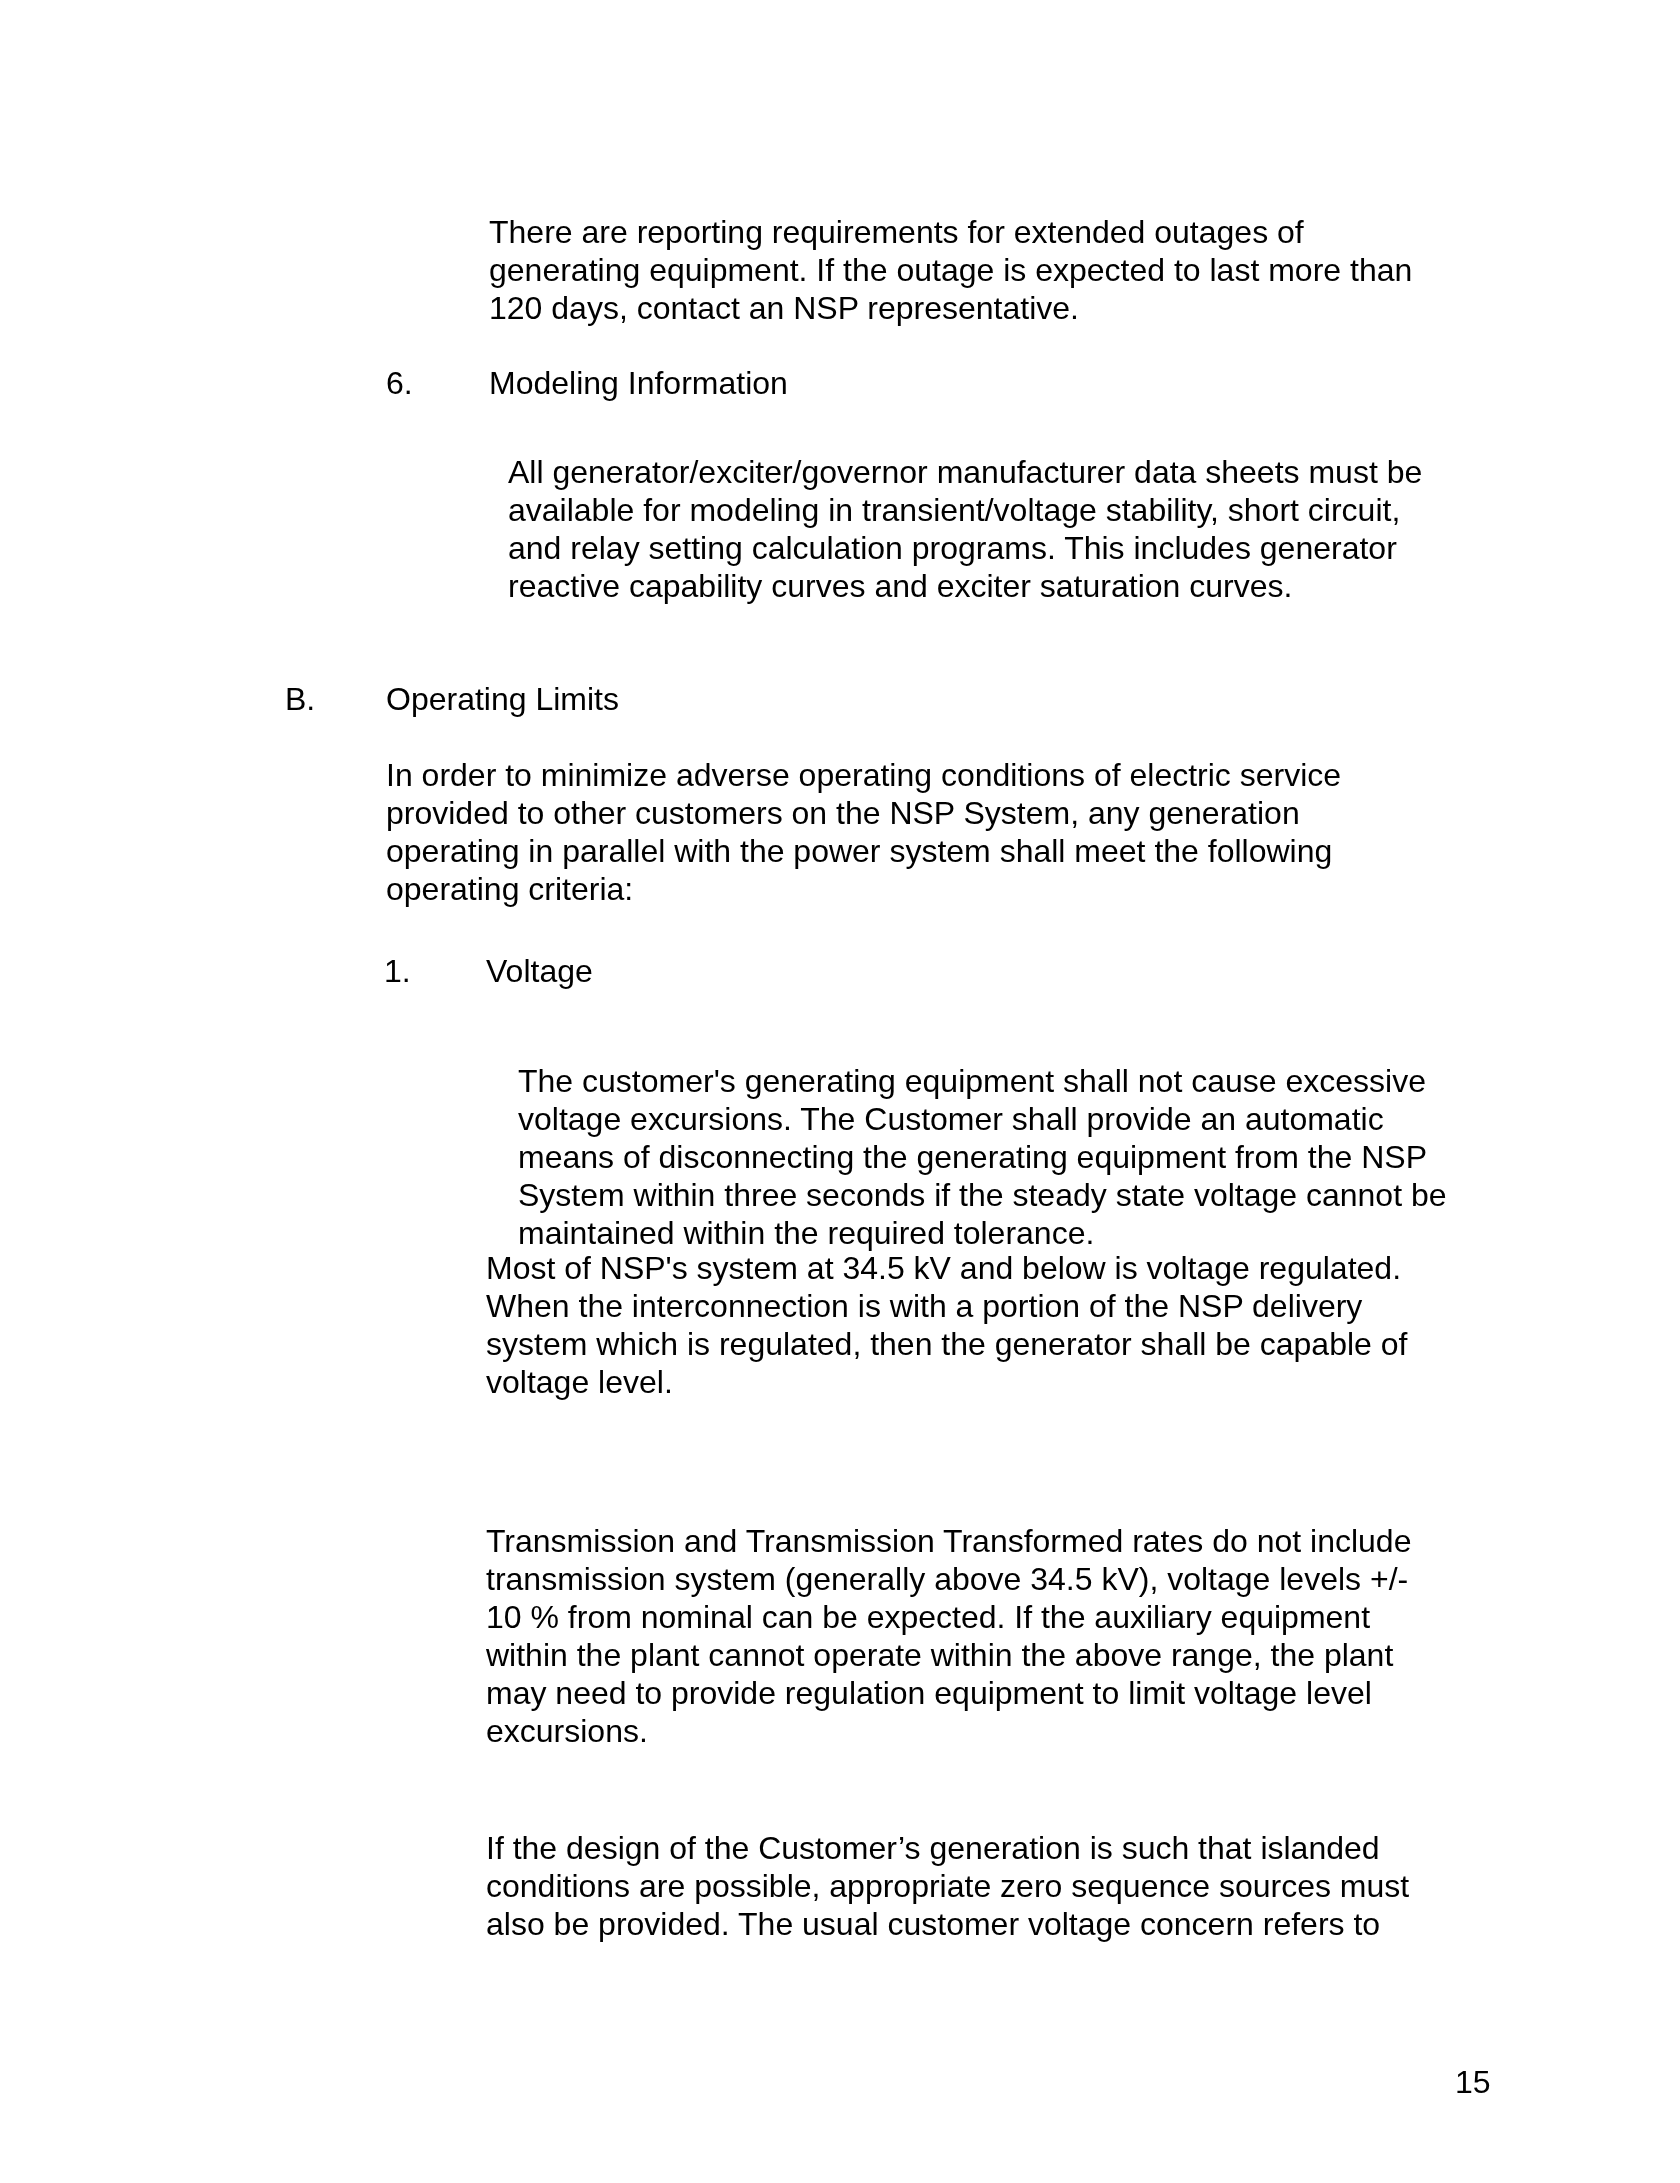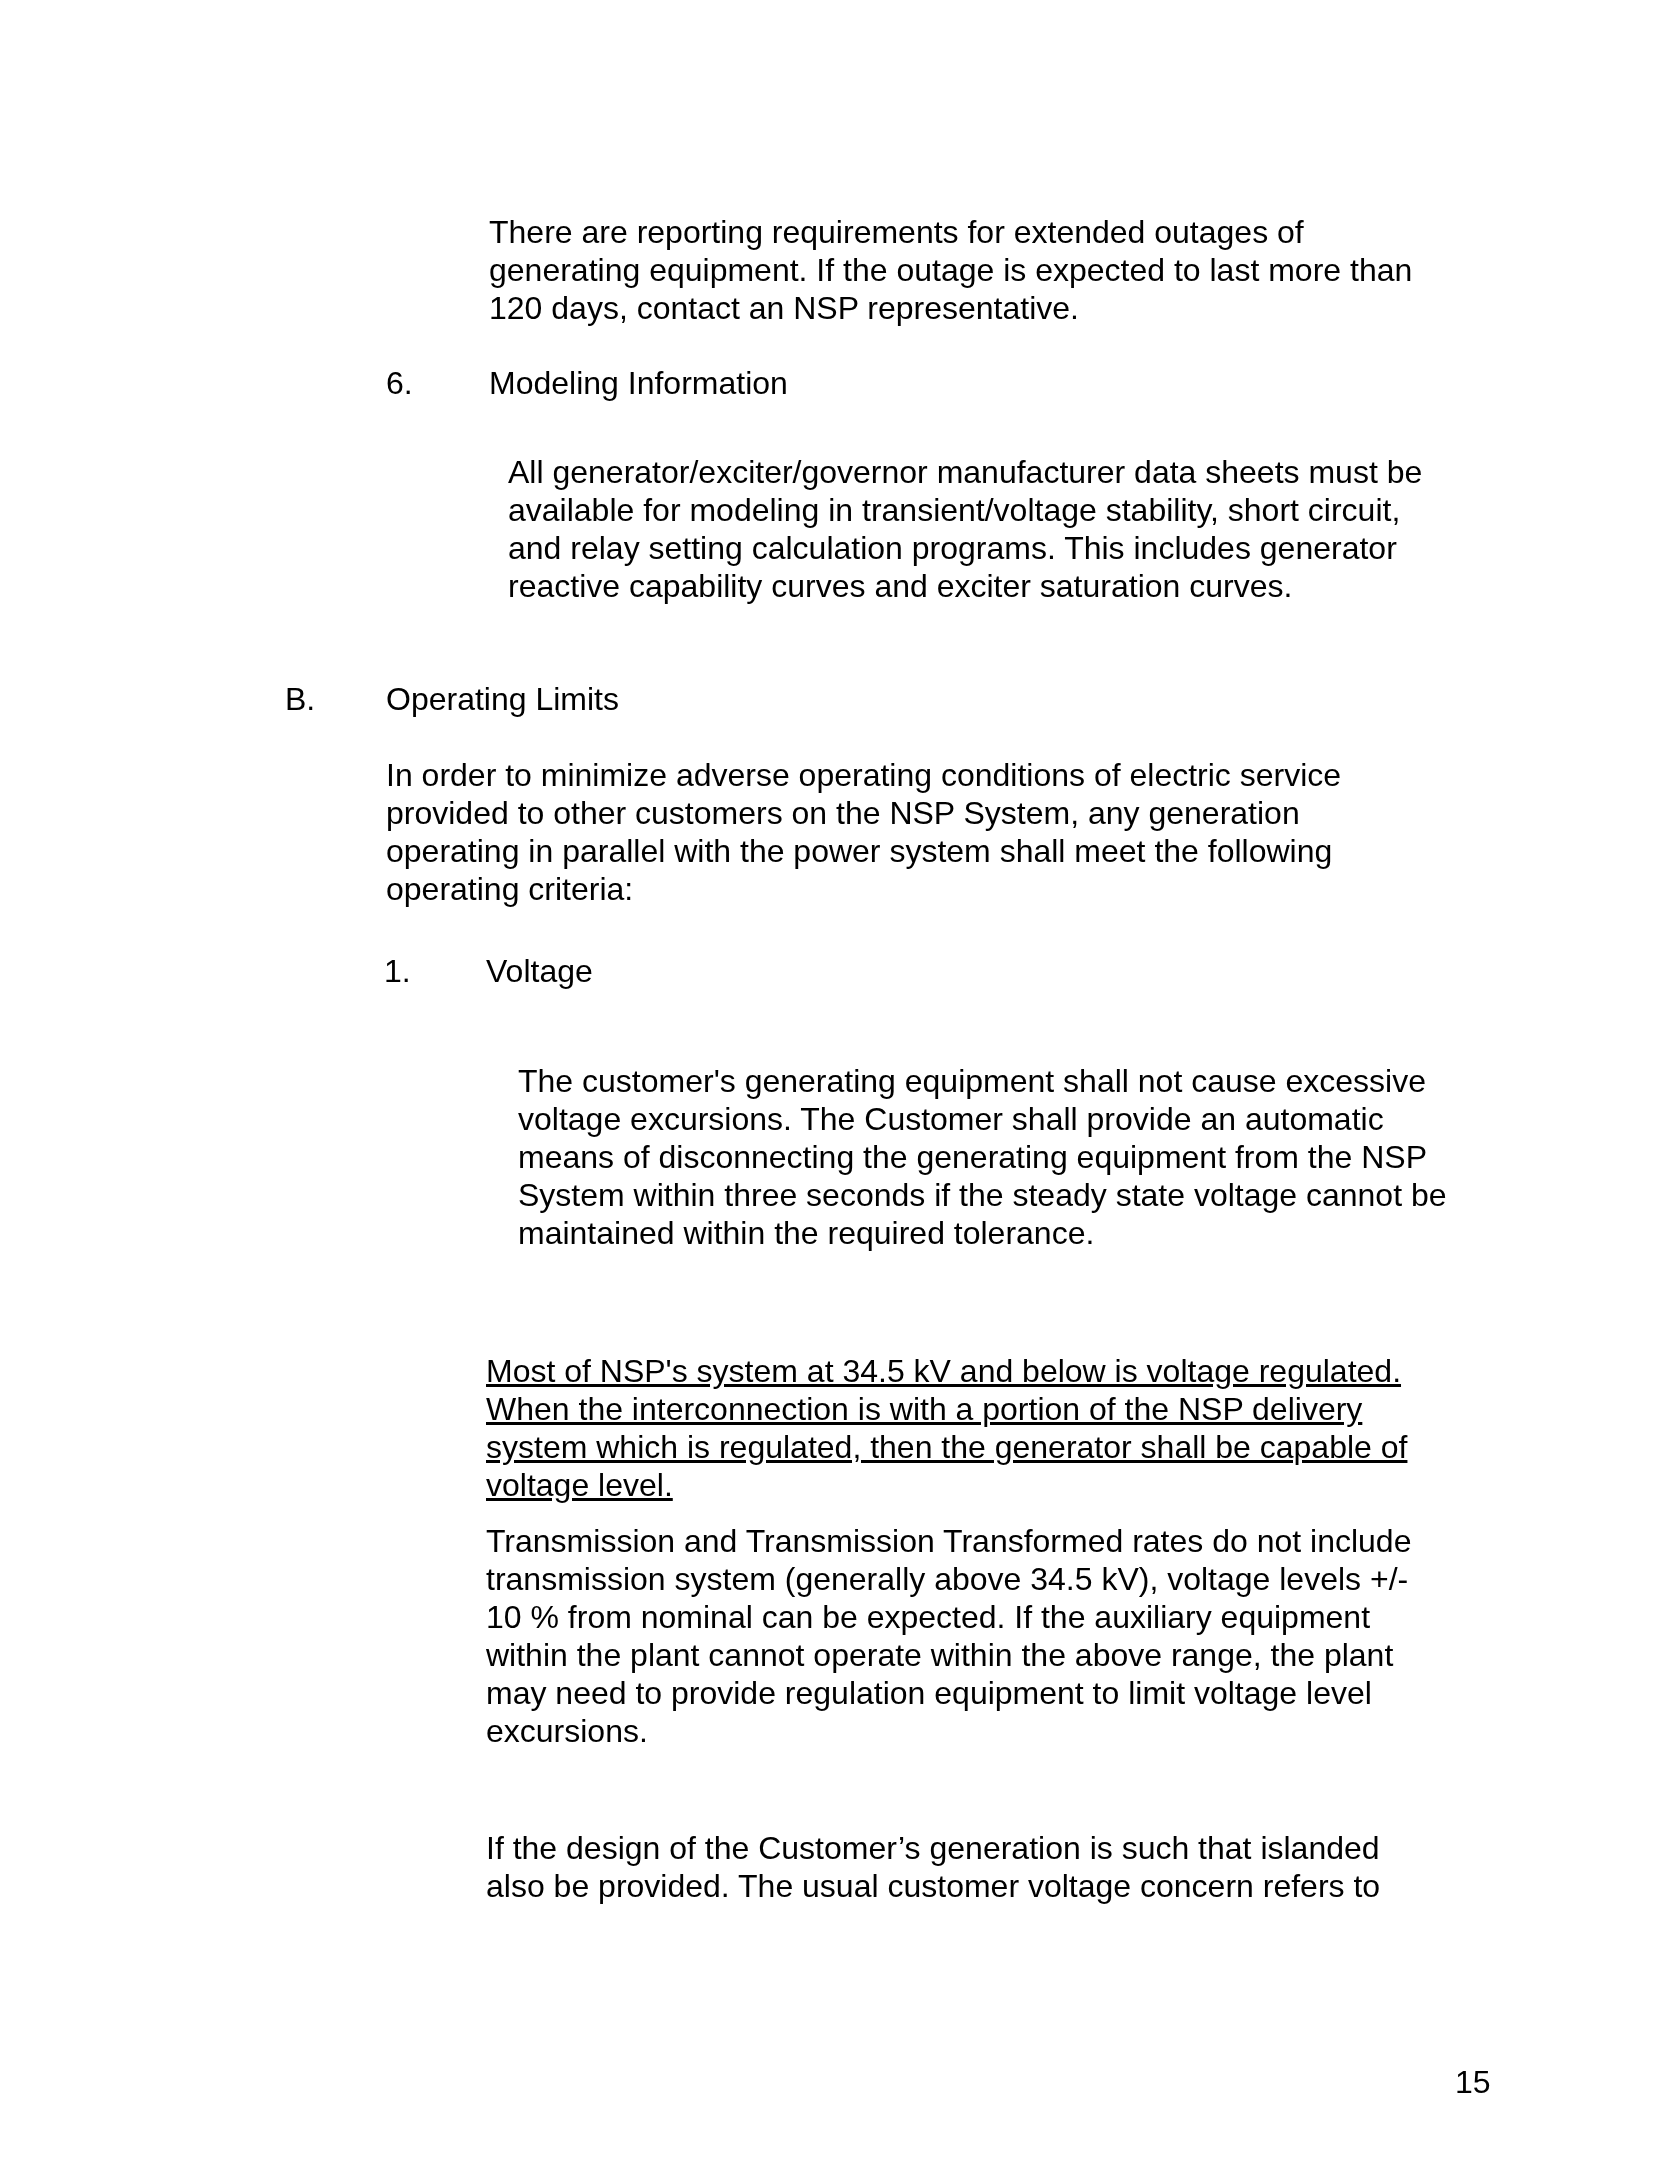--- a/index.html
+++ b/index.html
@@ -42,35 +42,36 @@
 <span class="num" style="left:486px; top:952px;">Voltage</span>
 
 <div class="blk" style="left:486px; top:1062px;margin-left:32px;">
   <span class="line">The customer's generating equipment shall not cause excessive</span>
   <span class="line">voltage excursions. The Customer shall provide an automatic</span>
   <span class="line">means of disconnecting the generating equipment from the NSP</span>
   <span class="line">System within three seconds if the steady state voltage cannot be</span>
   <span class="line">maintained within the required tolerance.</span>
 </div>
 
-<div class="blk" style="left:486px; top:1352px;text-decoration:underline;">
+<div class="blk" style="left:486px; top:1249px;">
   <span class="line">Most of NSP's system at 34.5 kV and below is voltage regulated.</span>
   <span class="line">When the interconnection is with a portion of the NSP delivery</span>
   <span class="line">system which is regulated, then the generator shall be capable of</span>
   <span class="line">voltage level.</span>
 </div>
 
 <div class="blk" style="left:486px; top:1522px;">
   <span class="line">Transmission and Transmission Transformed rates do not include</span>
   <span class="line">transmission system (generally above 34.5 kV), voltage levels +/-</span>
   <span class="line">10 % from nominal can be expected.  If the auxiliary equipment</span>
   <span class="line">within the plant cannot operate within the above range, the plant</span>
   <span class="line">may need to provide regulation equipment to limit voltage level</span>
   <span class="line">excursions.</span>
 </div>
 
 <div class="blk" style="left:486px; top:1829px;">
   <span class="line">If the design of the Customer’s generation is such that islanded</span>
+  <span class="line">conditions are possible, appropriate zero sequence sources must</span>
   <span class="line">also be provided.  The usual customer voltage concern refers to</span>
 </div>
 
 <span class="num" style="left:1455px; top:2063px;">15</span>
 
 
 </body></html>

